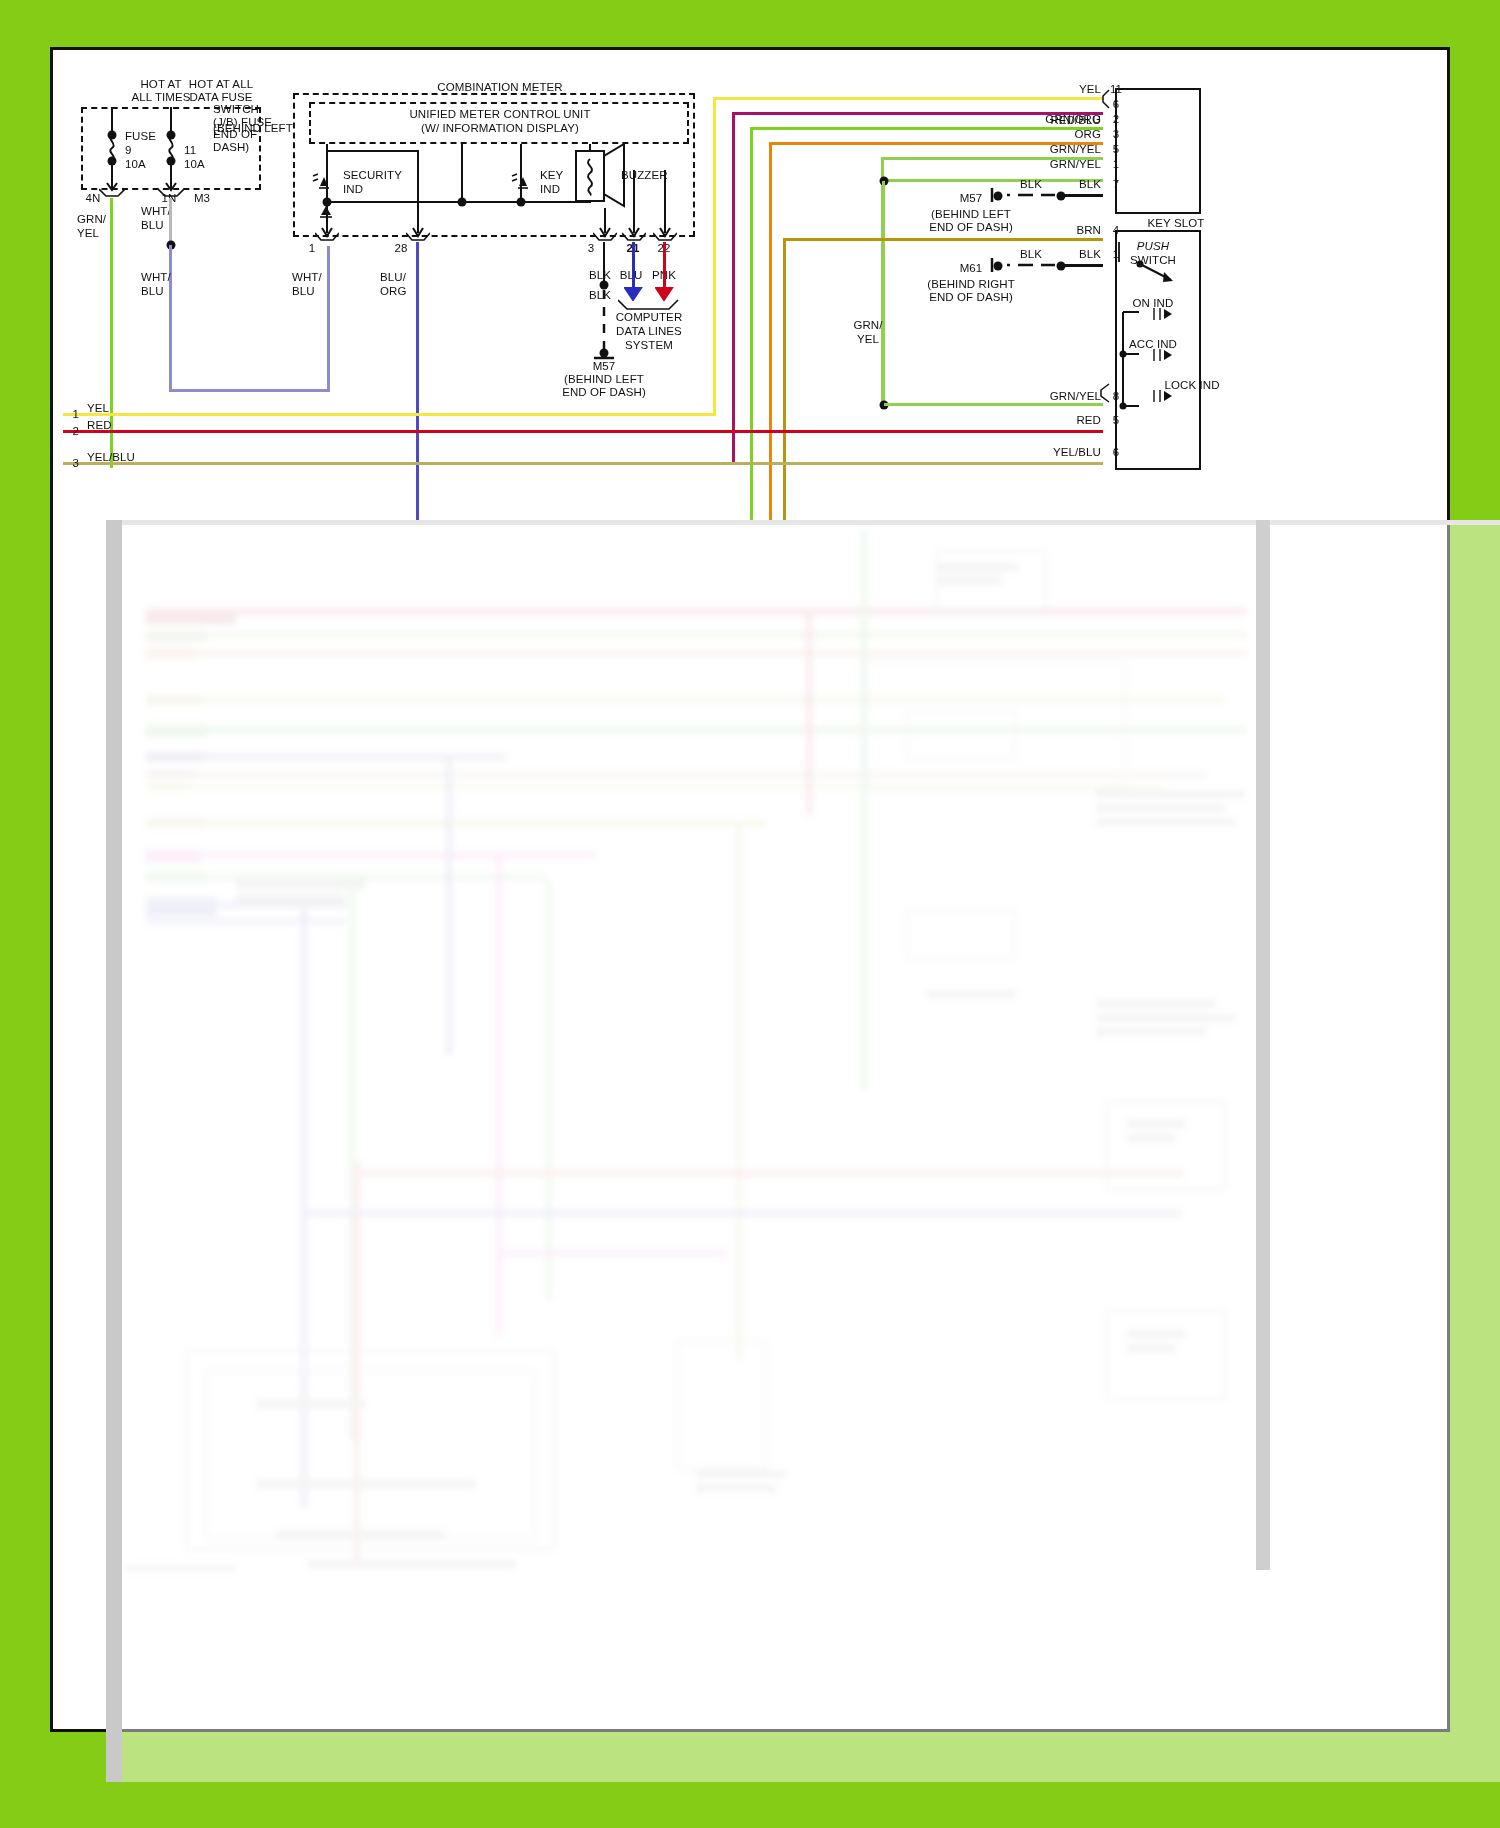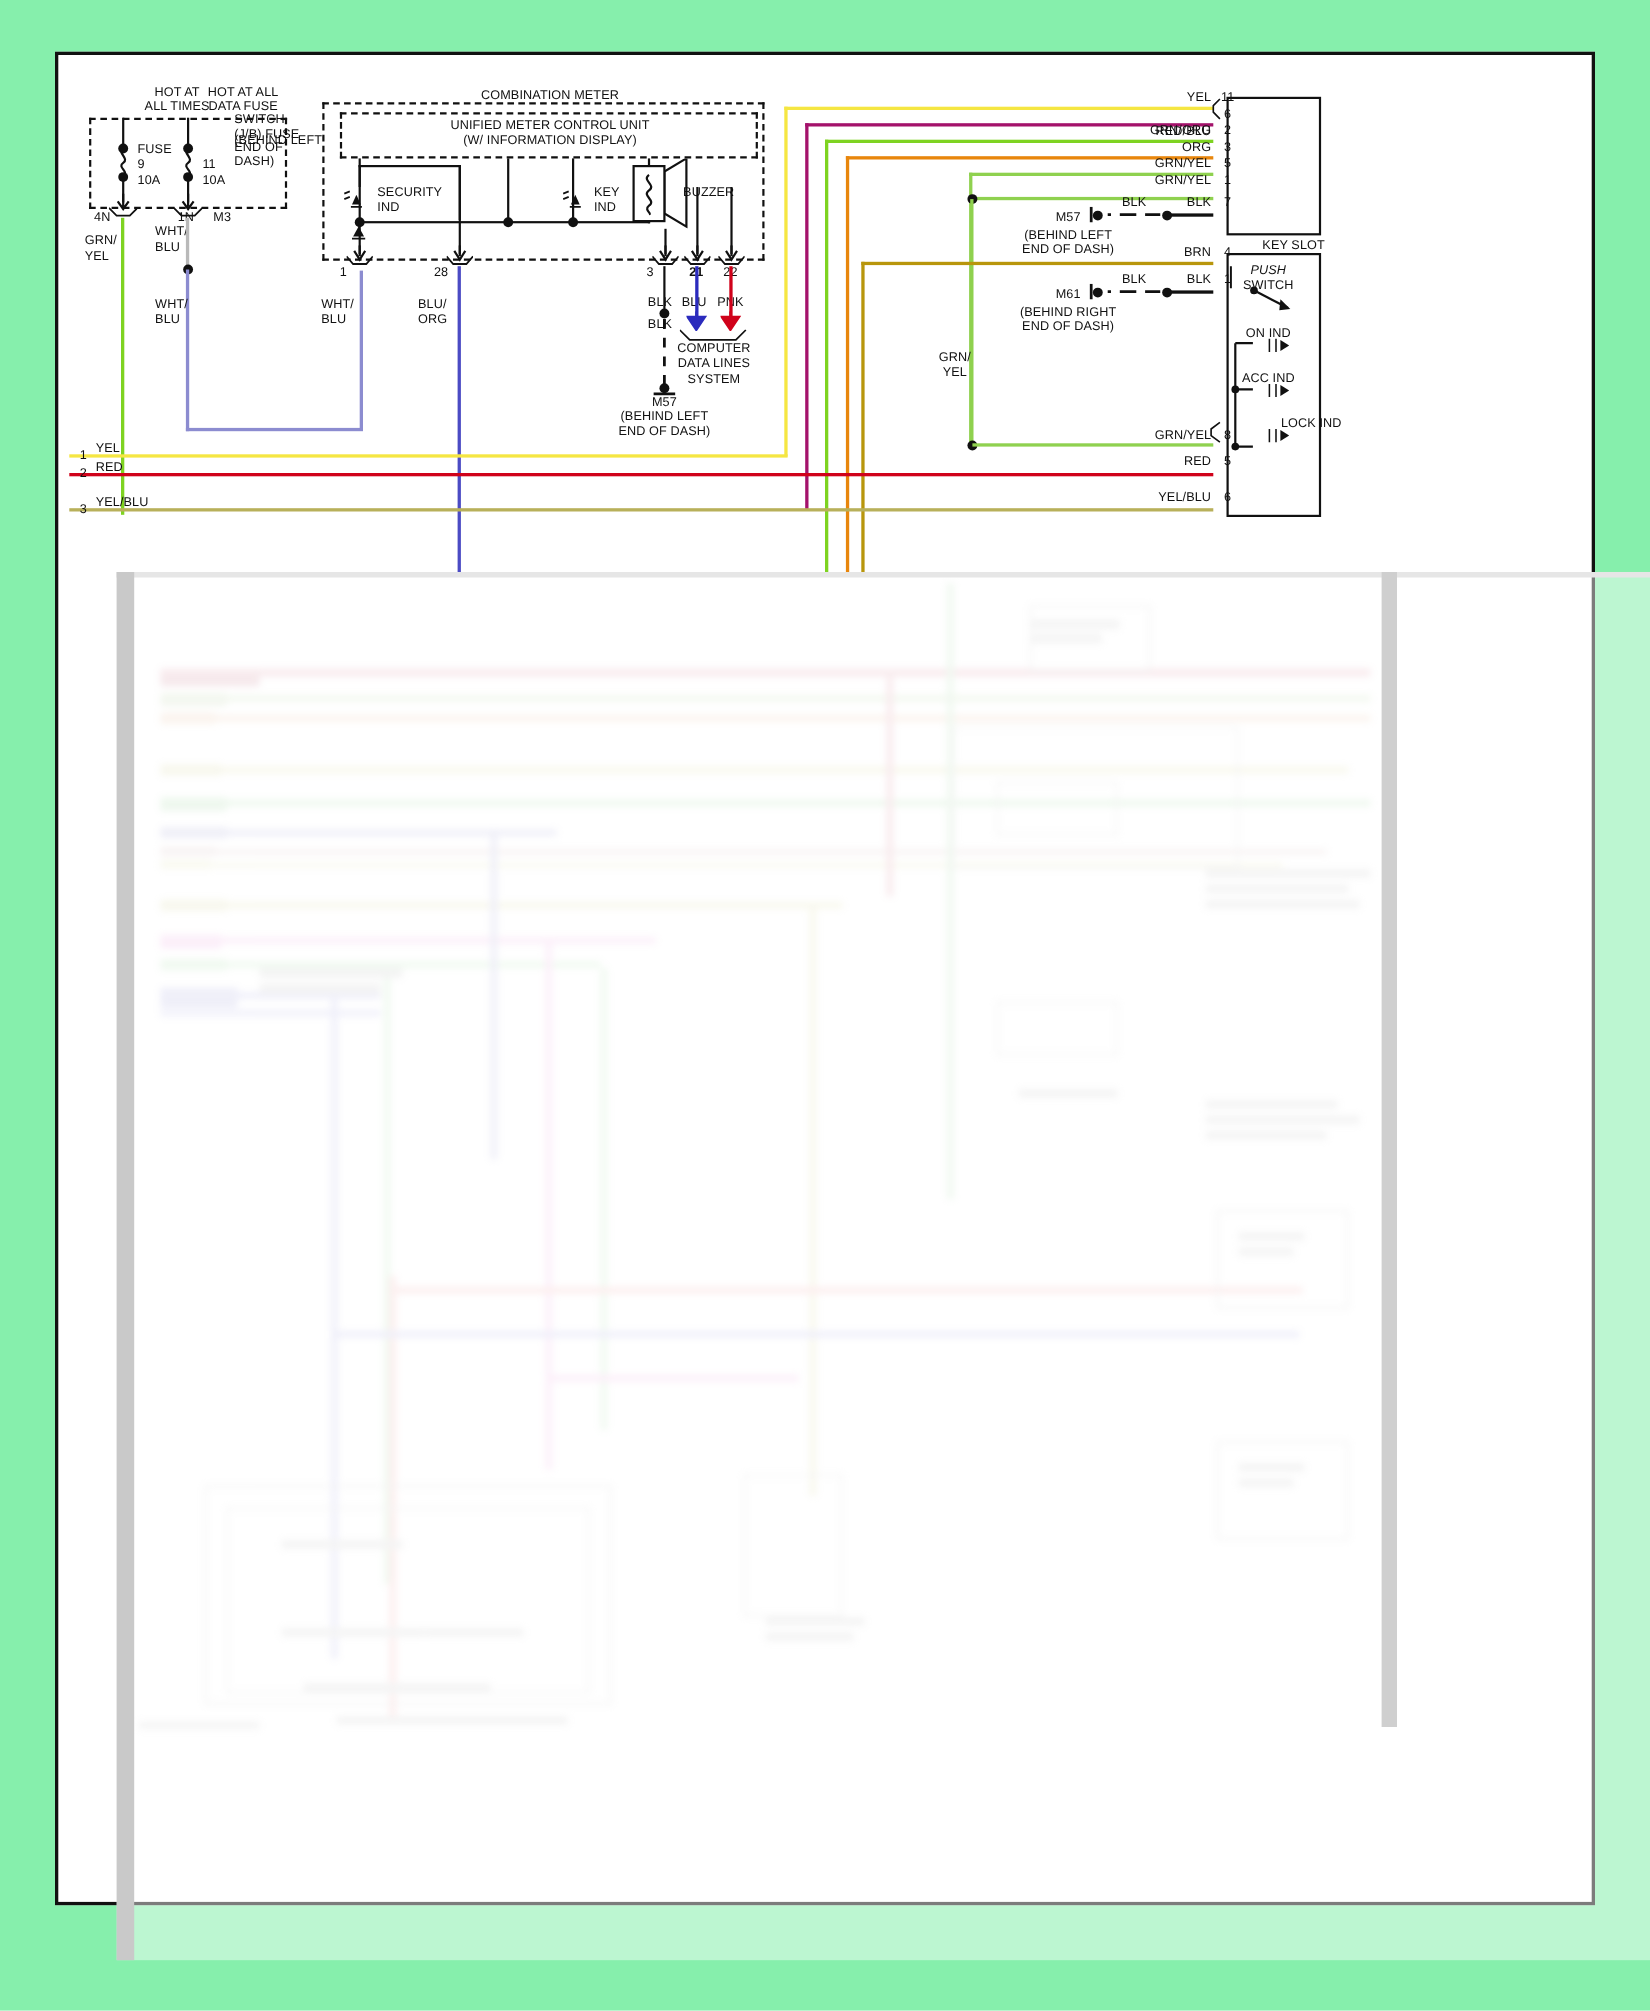--- a/index.html
+++ b/index.html
@@ -1,17 +1,17 @@
 <!DOCTYPE html>
 <html><head>
 <meta charset="utf-8">
 <style>
   html,body{margin:0;padding:0;background:#ffffff;}
   body{font-family:"Liberation Sans",sans-serif;}
-  #page{position:relative;width:1500px;height:1828px;background:#86efac;overflow:hidden;}
+  #page{position:relative;width:1500px;height:1828px;background:#84cc16;overflow:hidden;}
 
   
   #sheet{position:absolute;left:50px;top:47px;width:1400px;height:1685px;border:3px solid #111;box-sizing:border-box;background:#fff;}
 
   
   .t{position:absolute;font-size:11.5px;color:#111;line-height:12.5px;white-space:pre;letter-spacing:.1px;}
   .t.c{text-align:center;transform:translateX(-50%);}
   .t.r{text-align:right;transform:translateX(-100%);}
   .w{position:absolute;}            
   .h{height:3px;}

